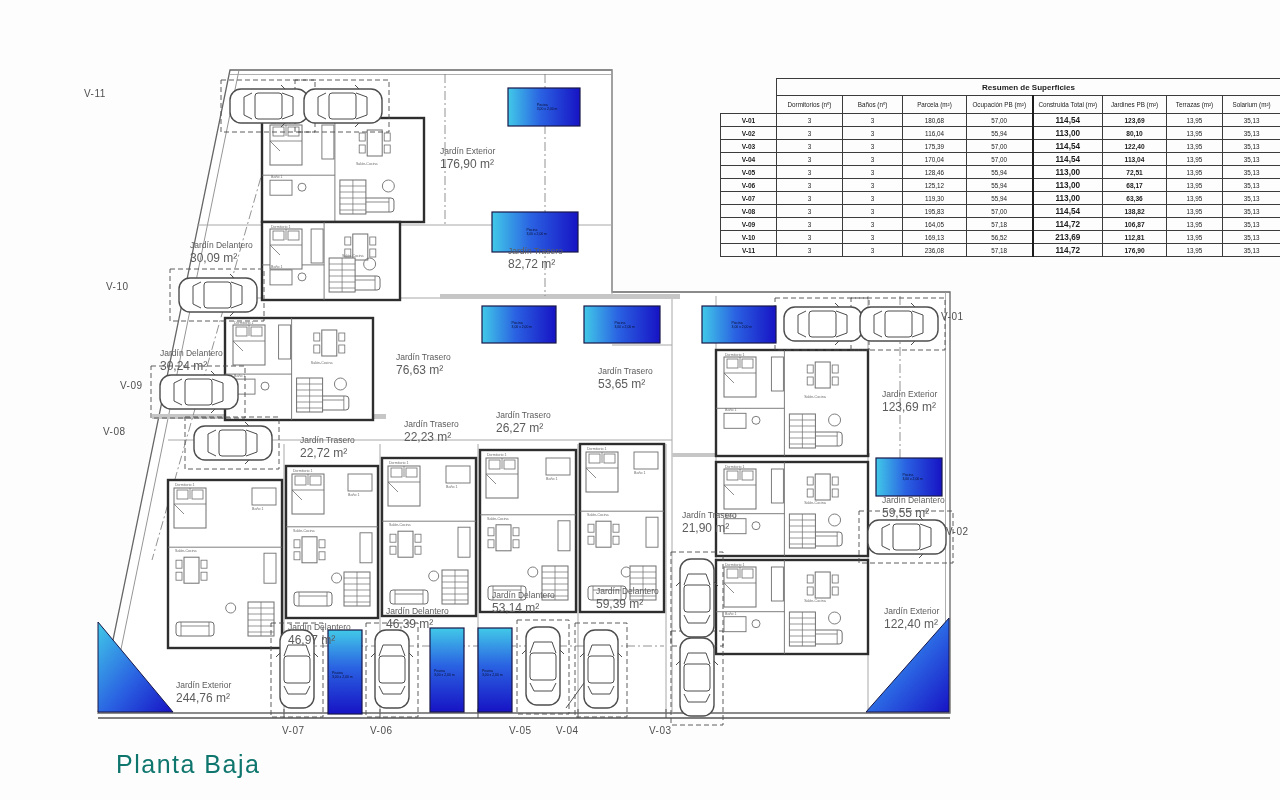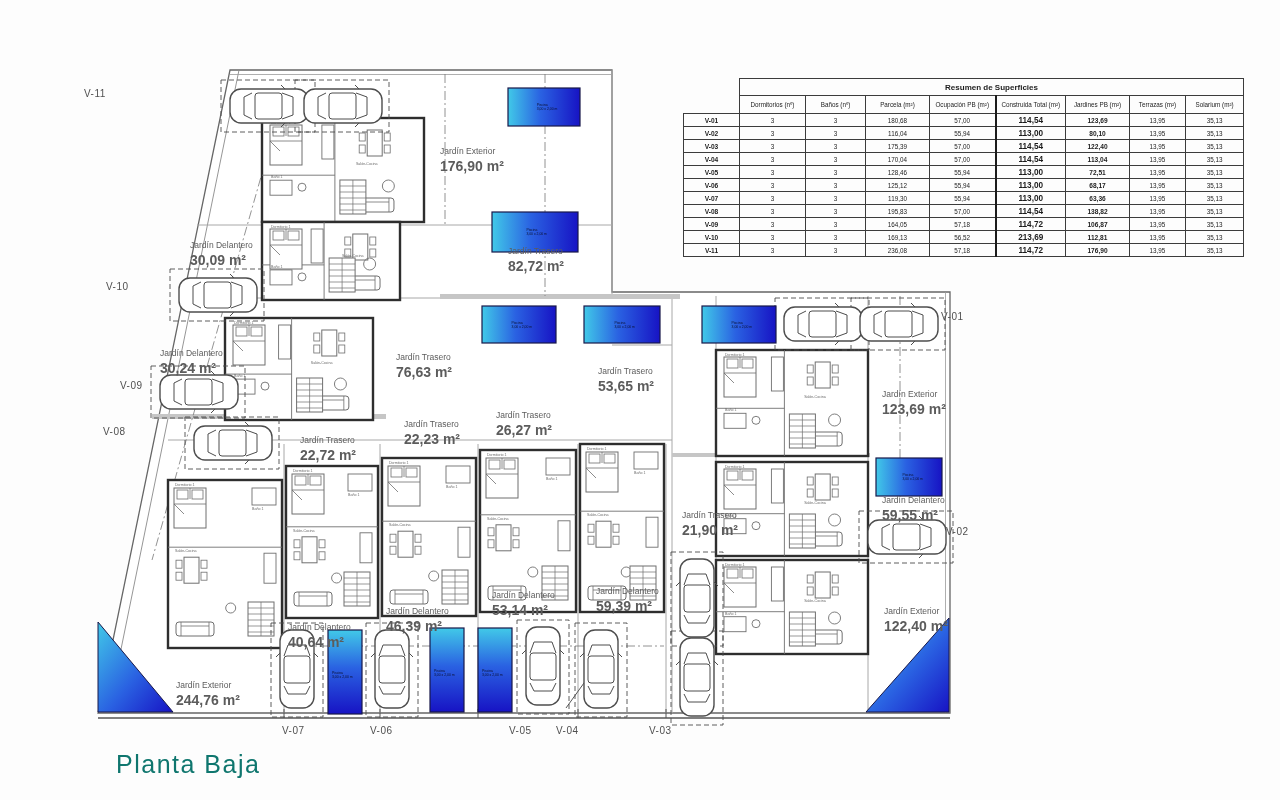--- a/index.html
+++ b/index.html
@@ -1,28 +1,28 @@
 <!DOCTYPE html>
 <html><head>
 <meta charset="utf-8">
 <style>
   html,body{margin:0;padding:0;background:#fdfdfd;}
   #canvas{position:relative;width:1280px;height:800px;background:#fdfdfd;overflow:hidden;
           font-family:"Liberation Sans",sans-serif;}
   #plan-svg{position:absolute;left:0;top:0;}
   
   .glabel{position:absolute;color:#5c5c5c;font-size:8.5px;line-height:1.3;white-space:nowrap;}
-  .glabel .area{font-size:14px;font-weight:bold;}
+  .glabel .area{font-size:12px;}
   .ulabel{position:absolute;color:#4f4f4f;font-size:10px;letter-spacing:.5px;white-space:nowrap;}
   #plan-title{position:absolute;left:116px;top:750px;font-size:25px;color:#0f766e;
               letter-spacing:1.5px;font-weight:400;}
   
   #surface-table{position:absolute;left:683px;top:78px;width:560px;}
   #surface-table table{border-collapse:collapse;width:100%;table-layout:fixed;
-                       font-size:6.3px;color:#1c1c1c;}
+                       font-size:6.3px;color:#1c1c1c;margin-left:37px;}
   #surface-table td,#surface-table th{border:1px solid #3c3c3c;text-align:center;
                        padding:1px 0;height:10px;overflow:hidden;font-weight:normal;}
   #surface-table th.corner{border:none;background:transparent;}
   #surface-table .title-cell{font-size:8px;font-weight:bold;height:12px;}
   #surface-table thead th{height:15px;}
   #surface-table td.rowlabel{font-weight:bold;font-size:6.6px;}
   #surface-table td.constr{font-weight:bold;font-size:8.2px;}
   #surface-table td.jard{font-weight:bold;font-size:6.6px;}
   #surface-table td.dbl,#surface-table th.dbl{border-left:2.5px solid #1c1c1c;}
 </style>
@@ -444,21 +444,21 @@
       <div class="glabel" style="left: 492px; top: 590px;">
         <div>Jardín Delantero</div>
         <div class="area">53,14 m²</div>
       </div>
       <div class="glabel" style="left: 386px; top: 606px;">
         <div>Jardín Delantero</div>
         <div class="area">46,39 m²</div>
       </div>
       <div class="glabel" style="left: 288px; top: 622px;">
         <div>Jardín Delantero</div>
-        <div class="area">40,64 m²</div>
+        <div class="area">46,97 m²</div>
       </div>
       <div class="glabel" style="left: 176px; top: 680px;">
         <div>Jardín Exterior</div>
         <div class="area">244,76 m²</div>
       </div>
       <div class="glabel" style="left: 884px; top: 606px;">
         <div>Jardín Exterior</div>
         <div class="area">122,40 m²</div>
       </div>
       <div class="ulabel" style="left: 84px; top: 88px;">V-11</div>

